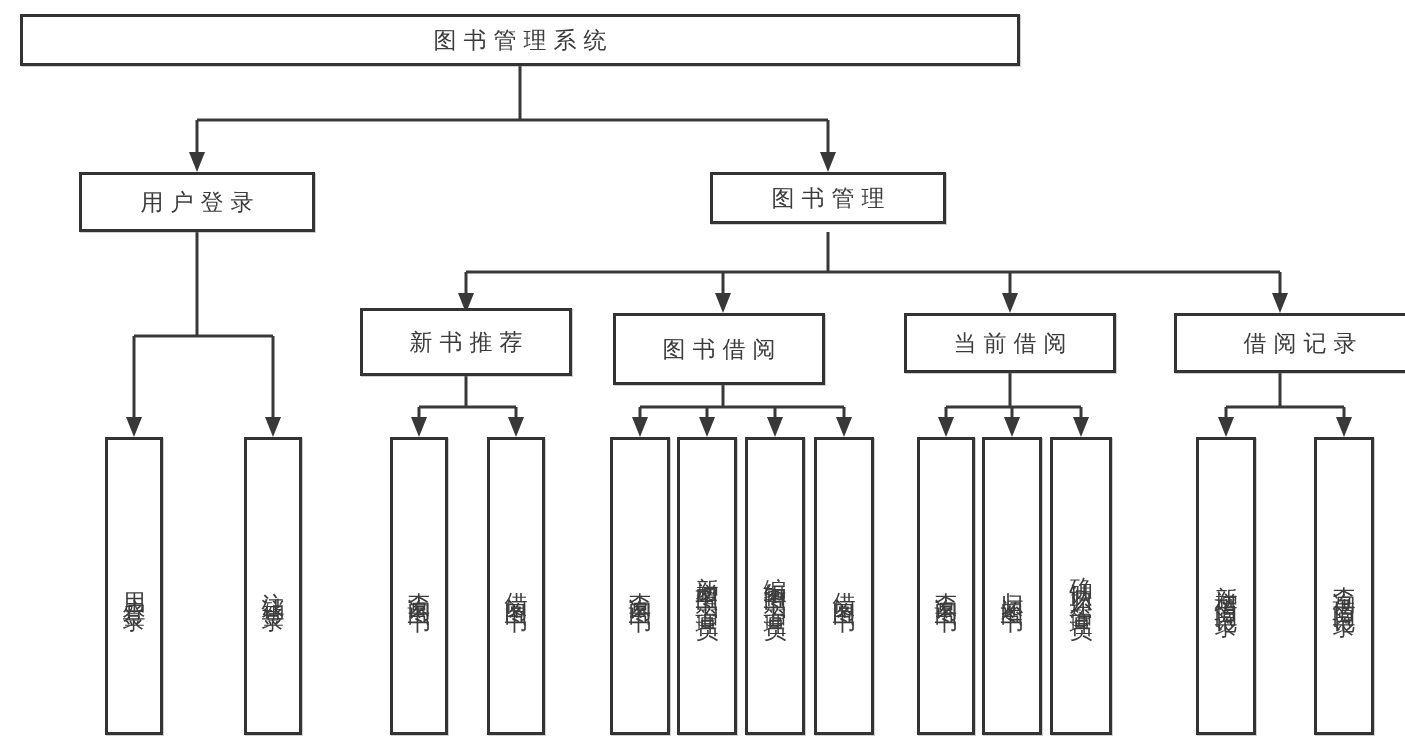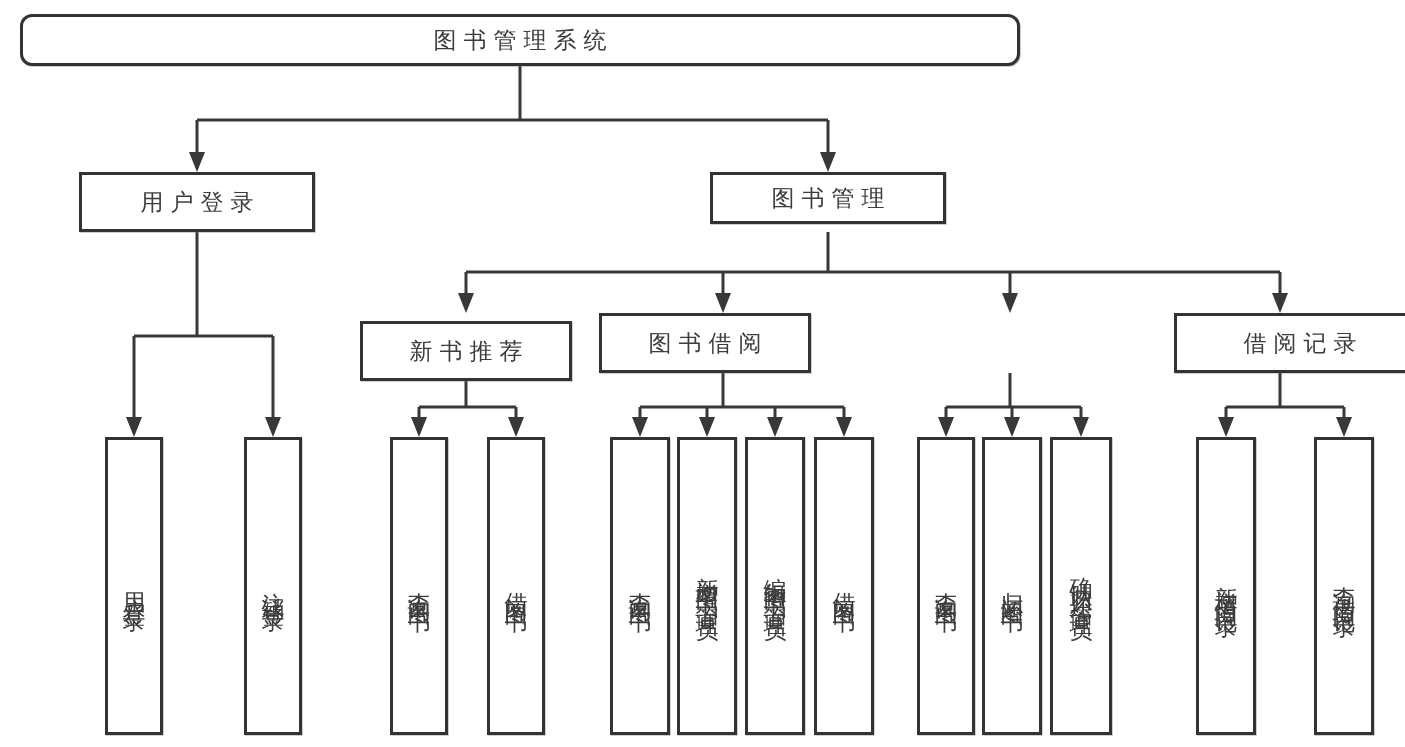--- a/index.html
+++ b/index.html
@@ -97,27 +97,28 @@
       <polygon points="767,417 783,417 775,437"></polygon>
       <polygon points="836,417 852,417 844,437"></polygon>
       <polygon points="938,417 954,417 946,437"></polygon>
       <polygon points="1004,417 1020,417 1012,437"></polygon>
       <polygon points="1073,417 1089,417 1081,437"></polygon>
       <polygon points="1218,417 1234,417 1226,437"></polygon>
       <polygon points="1336,417 1352,417 1344,437"></polygon>
     </g>
   </svg>
 
-  <div class="box hbox" style="left:20px; top:14px; width:1000px; height:52px;border-radius:12px;">图书管理系统</div>
+  <div class="box hbox" style="left:20px; top:14px; width:1000px; height:52px;">图书管理系统</div>
 
   <div class="box hbox" style="left:79px; top:172px; width:236px; height:60px;">用户登录</div>
   <div class="box hbox" style="left:710px; top:172px; width:236px; height:52px;">图书管理</div>
 
-  <div class="box hbox" style="left:360px; top:321px; width:212px; height:60px;">新书推荐</div>
-  <div class="box hbox" style="left:599px; top:313px; width:212px; height:60px;">图书借阅</div>
+  <div class="box hbox" style="left:360px; top:308px; width:212px; height:68px;">新书推荐</div>
+  <div class="box hbox" style="left:613px; top:313px; width:212px; height:72px;">图书借阅</div>
+  <div class="box hbox" style="left:904px; top:313px; width:212px; height:60px;">当前借阅</div>
   <div class="box hbox" style="left:1174px; top:313px; width:252px; height:60px;">借阅记录</div>
 
   <div class="box vbox" style="left:105px; top:437px; width:58px; height:298px;">用户登录</div>
   <div class="box vbox" style="left:244px; top:437px; width:58px; height:298px;">注销登录</div>
 
   <div class="box vbox" style="left:390px; top:437px; width:58px; height:298px;">查询图书</div>
   <div class="box vbox" style="left:487px; top:437px; width:58px; height:298px;">借阅图书</div>
 
   <div class="box vbox" style="left:610px; top:437px; width:60px; height:298px;">查询图书</div>
   <div class="box vbox" style="left:677px; top:437px; width:60px; height:298px;">新增图书（管理员）</div>

